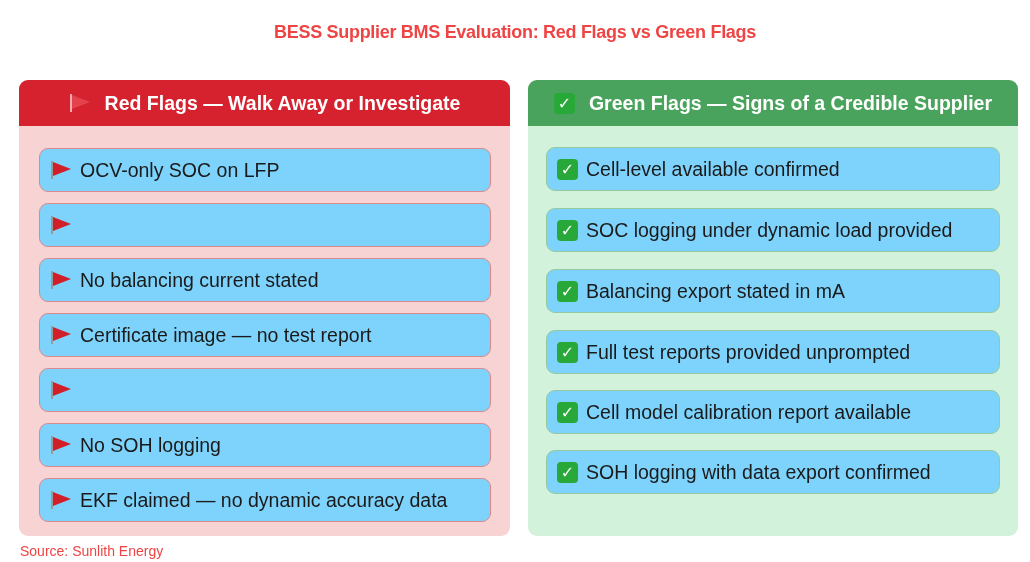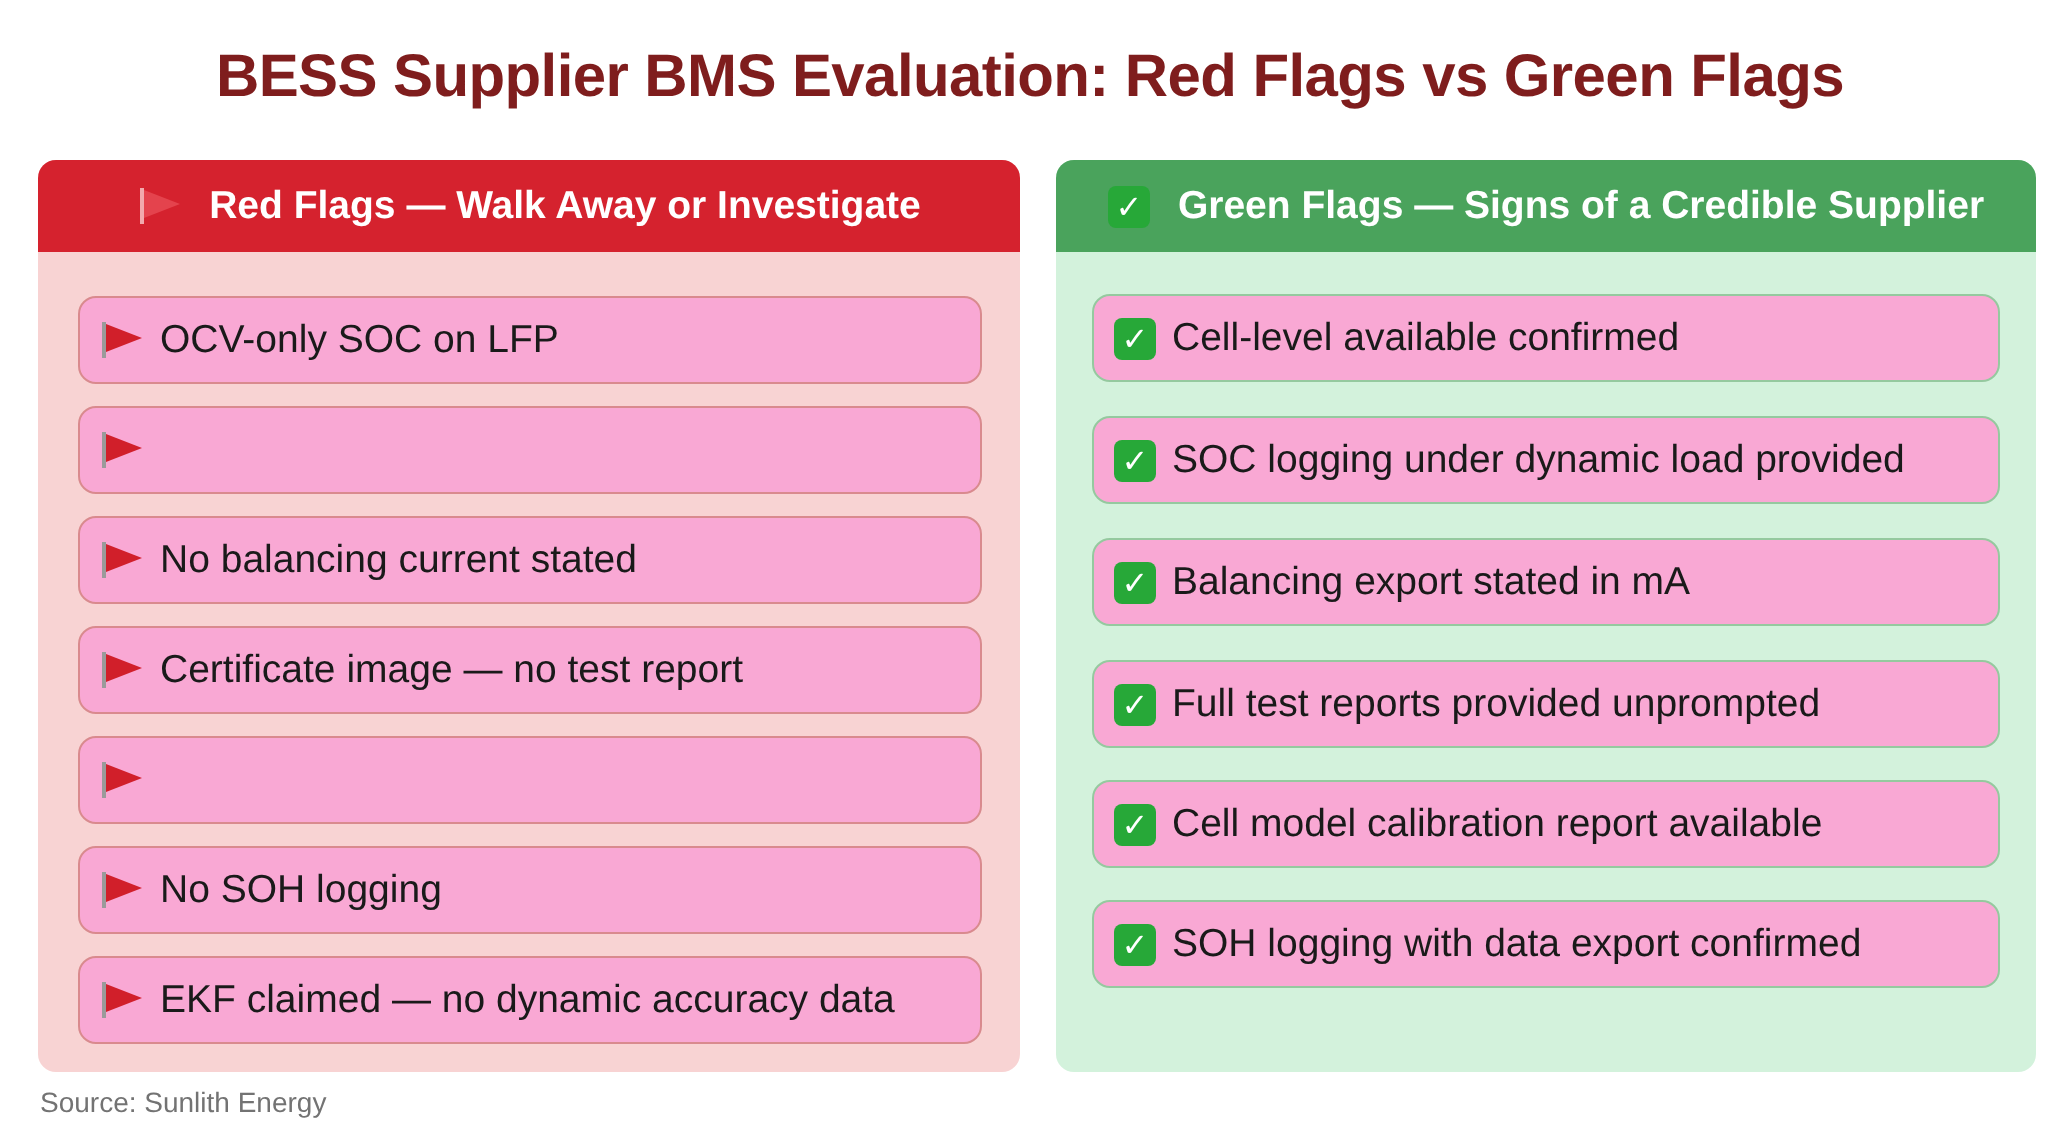--- a/index.html
+++ b/index.html
@@ -1,42 +1,42 @@
 <!DOCTYPE html>
 <html><head>
   <meta charset="utf-8">
   <style>
     * { box-sizing: border-box; margin: 0; padding: 0; }
     html, body { width: 1030px; height: 562px; background: #ffffff; overflow: hidden; }
     body { font-family: "Liberation Sans", "DejaVu Sans", sans-serif; color: #1a1a1a; position: relative; }
 
     .title {
       position: absolute; left: 0; top: 22px; width: 1030px;
-      text-align: center; font-size: 30px; font-weight: bold; color: #7f1d1d;
+      text-align: center; font-size: 18px; font-weight: bold; color: #ef4444;
       letter-spacing: -0.3px;
     }
 
     .panel {
       position: absolute; top: 80px; height: 456px;
       border-radius: 9px; overflow: hidden;
     }
     .panel.red { left: 19px; width: 491px; background: #f8d3d3; }
     .panel.green { left: 528px; width: 490px; background: #d3f2dc; }
 
     .panel-header {
       height: 46px; display: flex; align-items: center; justify-content: center;
       color: #ffffff; font-weight: bold; font-size: 19.5px;
       gap: 6px;
     }
     .panel.red .panel-header { background: #d5222e; }
     .panel.green .panel-header { background: #4aa35c; }
 
     .items { padding: 0 0 0 0; position: relative; }
     .item {
-      position: absolute; background: #f9a8d4; border-radius: 9px;
+      position: absolute; background: #7dd3fc; border-radius: 9px;
       display: flex; align-items: center; font-size: 19.5px; color: #1a1a1a;
       padding-left: 10px; white-space: nowrap; overflow: hidden;
     }
     .panel.red .item { left: 20px; width: 452px; height: 44px; border: 1.5px solid #d98a8e; }
     .panel.green .item { left: 18px; width: 454px; height: 44px; border: 1.5px solid #95c99f; }
 
     .flag-icon {
       display: inline-block; width: 22px; height: 18px; margin-right: 8px; position: relative; flex-shrink: 0;
     }
     .flag-icon .pole {
@@ -51,21 +51,21 @@
     .header-flag .cloth { border-left-color: #e4434d; }
 
     .check-icon {
       display: inline-block; width: 21px; height: 21px; border-radius: 4px;
       background: #27a838; color: #ffffff; font-size: 16px; font-weight: bold;
       line-height: 21px; text-align: center; margin-right: 8px; flex-shrink: 0;
       font-family: "DejaVu Sans", sans-serif;
     }
 
     .source {
-      position: absolute; left: 20px; top: 543px; font-size: 14px; color: #737373;
+      position: absolute; left: 20px; top: 543px; font-size: 14px; color: #ef4444;
     }
   </style>
 </head>
 <body>
 
 <div class="title">BESS Supplier BMS Evaluation: Red Flags vs Green Flags</div>
 
 <div class="panel red">
   <div class="panel-header">
     <span class="flag-icon header-flag">

